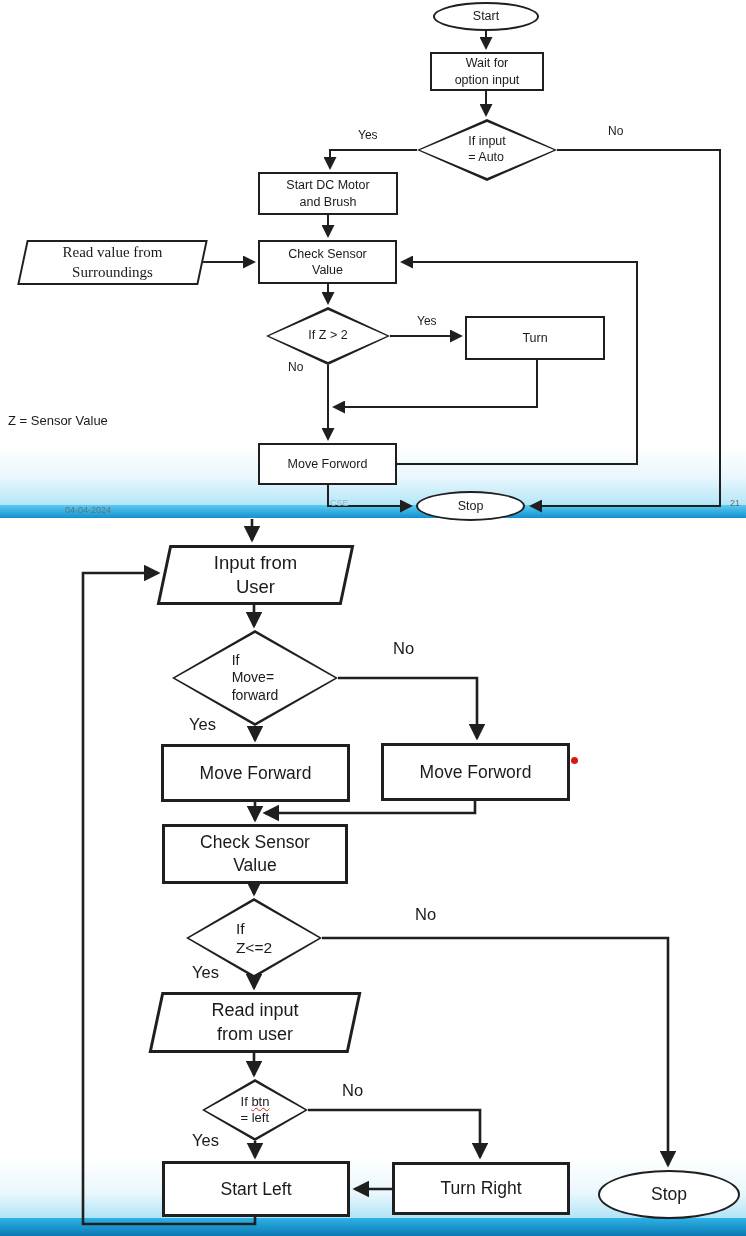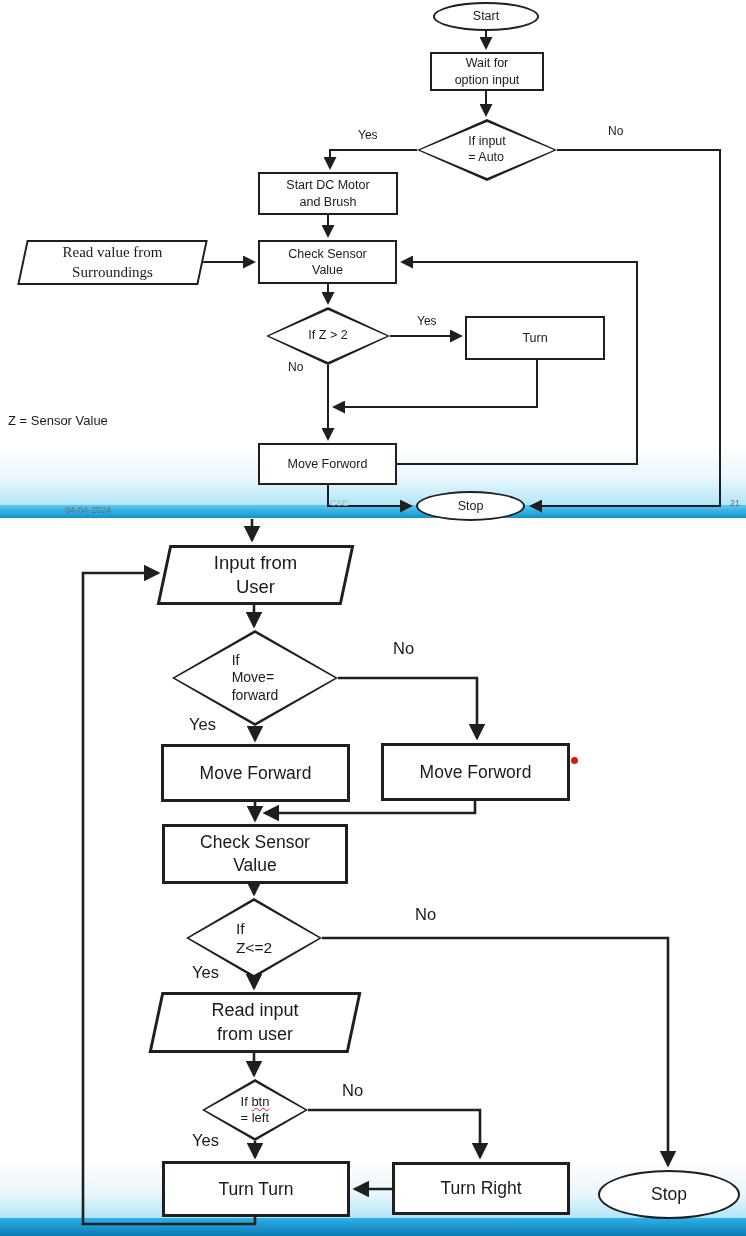--- a/index.html
+++ b/index.html
@@ -180,21 +180,21 @@
   <div class="para thickp" style="left:155px;top:992px;width:200px;height:61px;">
     <div class="pbox"></div>
     <div class="ptext" style="font-size:18px;">Read input
 from user</div>
   </div>
 
   <div class="diamond" style="left:202px;top:1079px;width:106px;height:62px;">
     <span class="dtext" style="font-size:13px;"><span>If </span><span class="squiggle">btn</span><br><span>= left</span></span>
   </div>
 
-  <div class="rect thick s2-node" style="left:162px;top:1161px;width:188px;height:56px;">Turn Turn</div>
+  <div class="rect thick s2-node" style="left:162px;top:1161px;width:188px;height:56px;">Start Left</div>
 
   <div class="rect thick s2-node" style="left:392px;top:1162px;width:178px;height:53px;">Turn Right</div>
 
   <div class="oval s2-node" style="left:598px;top:1170px;width:142px;height:49px;border-width:2.5px;">Stop</div>
 
   <div class="lbl s2-lbl" style="left:393px;top:639px;">No</div>
   <div class="lbl s2-lbl" style="left:189px;top:715px;">Yes</div>
   <div class="lbl s2-lbl" style="left:415px;top:905px;">No</div>
   <div class="lbl s2-lbl" style="left:192px;top:963px;">Yes</div>
   <div class="lbl s2-lbl" style="left:342px;top:1081px;">No</div>

